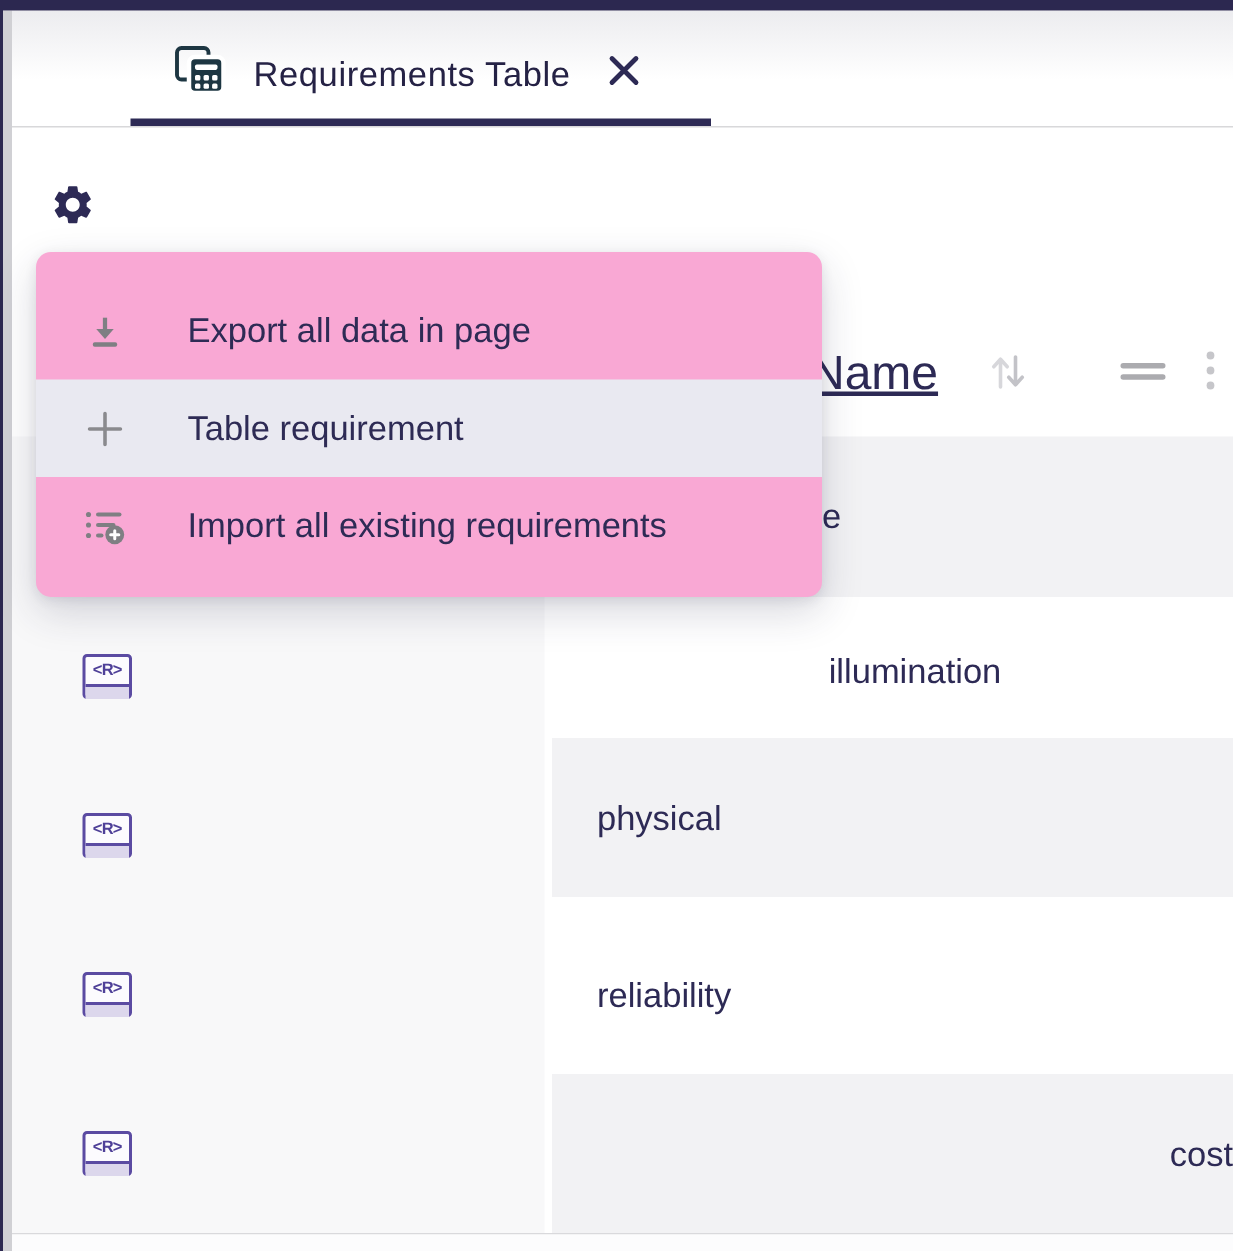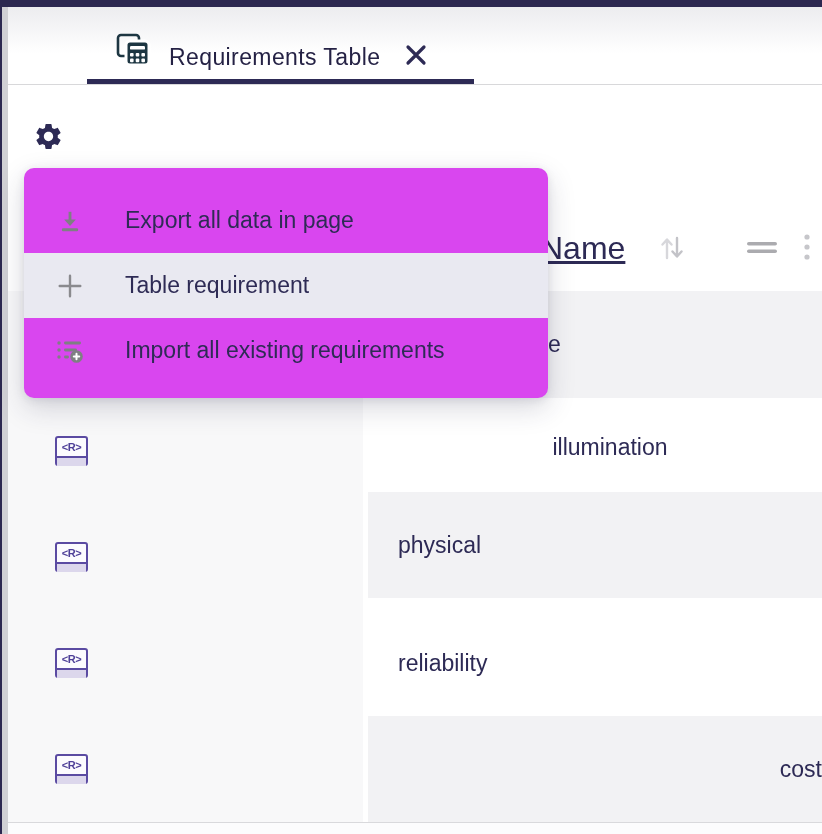--- a/index.html
+++ b/index.html
@@ -14,21 +14,21 @@
   .top-bar   { left:0; top:0; width:822px; height:7px; background:#2c2850; z-index:6; }
   .left-edge { left:0; top:0; width:2px; height:834px; background:#2c2850; z-index:6; }
   .side-sliver { left:2px; top:7px; width:6px; height:827px; background:#d0d0d4; z-index:5; }
 
   
   .tab-bar {
     left:8px; top:7px; width:814px; height:77px;
     background:linear-gradient(#ececef, #ffffff 60%);
     border-bottom:1px solid #d8d8da; z-index:1;
   }
-  .tab { position:absolute; left:107px; top:20px; height:44px; display:flex; align-items:flex-end; gap:18px; cursor:pointer; }
+  .tab { position:absolute; left:107px; top:20px; height:44px; display:flex; align-items:center; gap:18px; cursor:pointer; }
   .tab-label { font-size:23px; letter-spacing:0.4px; color:#252245; white-space:nowrap; }
   .tab-underline { left:87px; top:79px; width:387px; height:5px; background:#2d2a55; z-index:2; }
 
   
   .settings-row { left:33px; top:121px; display:flex; align-items:center; gap:22px; cursor:pointer; }
   .settings-label { font-size:24px; letter-spacing:1.2px; color:#2d2a55; }
 
   
   .col-header-label { left:540px; top:230px; font-size:32px; color:#2d2a55; z-index:2;text-decoration:underline; }
   .sort-icon  { left:658px; top:233px; z-index:2; cursor:pointer; }
@@ -58,21 +58,21 @@
     font-size:11px; font-weight:bold; letter-spacing:-0.5px; color:#4f4098;
   }
   .req-icon .req-bar { height:8px; border-top:2px solid #5b4ba2; background:#dcd7ec; }
   .i0 { top:330px; } .i1 { top:436px; } .i2 { top:542px; } .i3 { top:648px; } .i4 { top:754px; }
 
   .bottom-line  { left:8px; top:822px; width:814px; height:1px; background:#d9d9dc; z-index:3; }
   .bottom-strip { left:8px; top:823px; width:814px; height:11px; background:#fcfcfd; z-index:3; }
 
   
   .menu {
-    left:24px; top:168px; width:524px; height:230px; background:#d946ef;
+    left:24px; top:168px; width:524px; height:230px; background:#f9a8d4;
     border-radius:10px; z-index:10; padding-top:20px; box-sizing:border-box;
     box-shadow:0 10px 28px rgba(40,40,70,0.18), 0 2px 8px rgba(40,40,70,0.10);
   }
   .menu-item { height:65px; display:flex; align-items:center; padding-left:30px; cursor:pointer; }
   .menu-item.highlight { background:#e9e9f1; }
   .menu-item .mi-icon { width:32px; display:flex; justify-content:center; }
   .menu-item .mi-label { margin-left:39px; font-size:23px; color:#2e2b55; white-space:nowrap; }
 </style>
 </head>
 <body>

